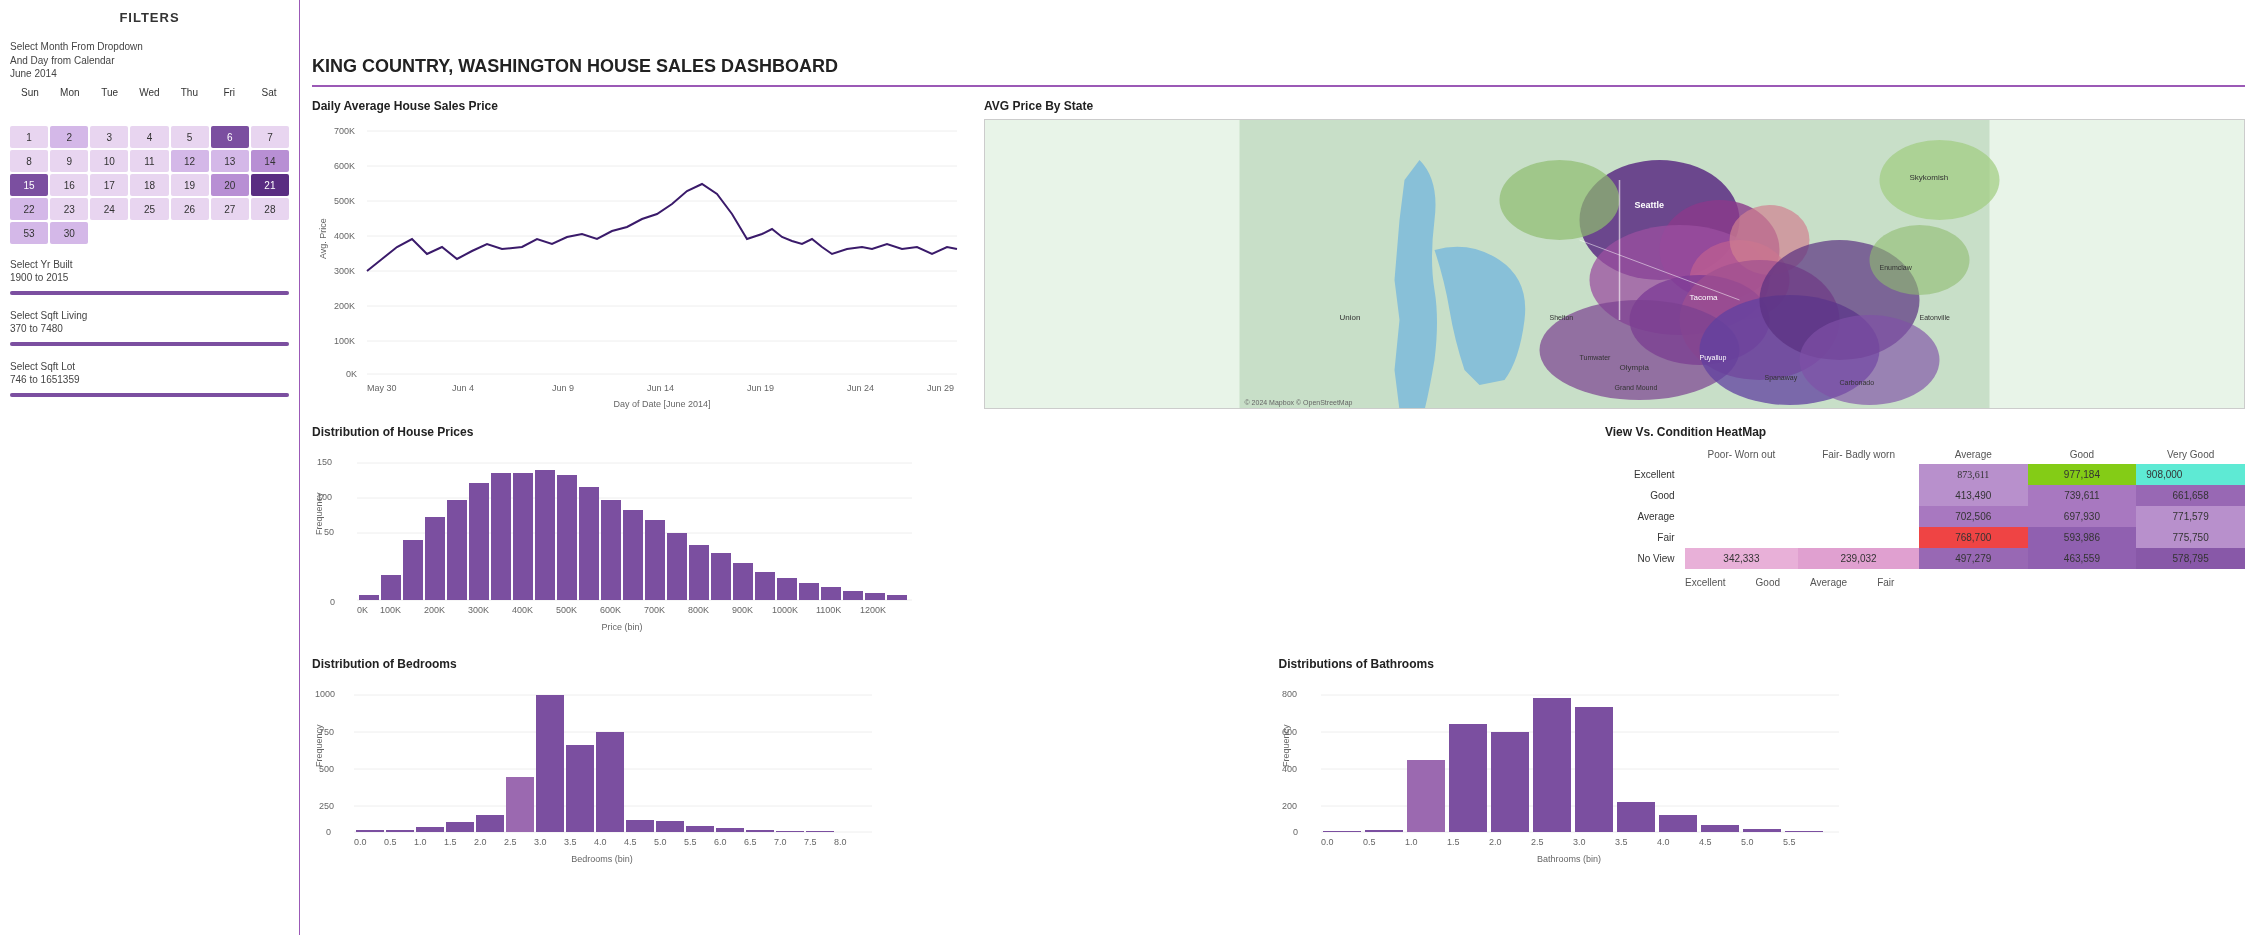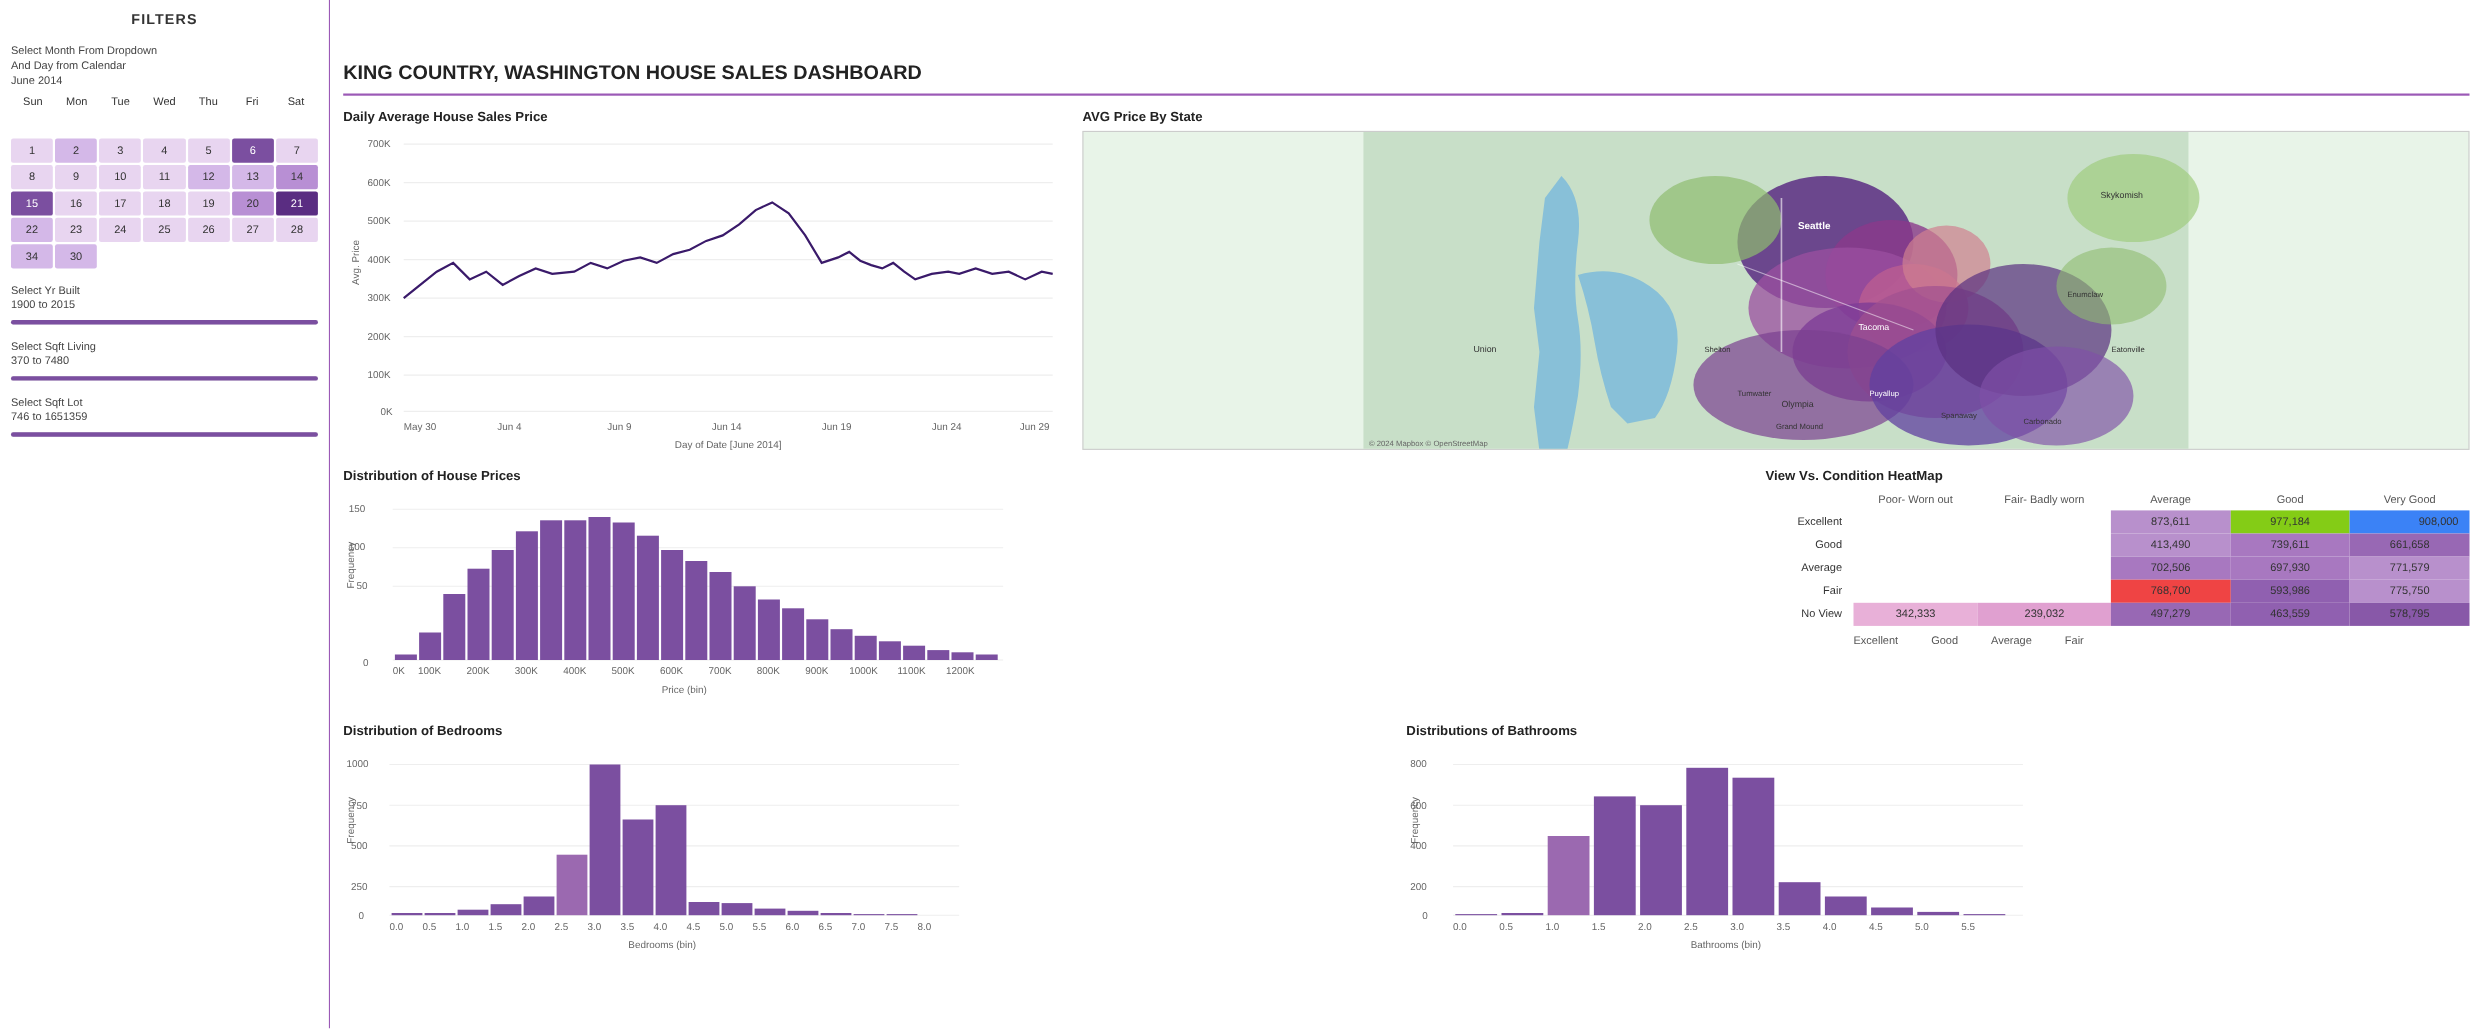--- a/index.html
+++ b/index.html
@@ -127,21 +127,21 @@
             <div class="cal-cell cal-light1">19</div>
             <div class="cal-cell cal-mid">20</div>
             <div class="cal-cell cal-darker">21</div>
             <div class="cal-cell cal-light2">22</div>
             <div class="cal-cell cal-light1">23</div>
             <div class="cal-cell cal-light1">24</div>
             <div class="cal-cell cal-light1">25</div>
             <div class="cal-cell cal-light1">26</div>
             <div class="cal-cell cal-light1">27</div>
             <div class="cal-cell cal-light1">28</div>
-            <div class="cal-cell cal-light2">34</div>
+            <div class="cal-cell cal-light2">53</div>
             <div class="cal-cell cal-light2">30</div>
             <div class="cal-cell cal-empty"></div>
             <div class="cal-cell cal-empty"></div>
             <div class="cal-cell cal-empty"></div>
             <div class="cal-cell cal-empty"></div>
             <div class="cal-cell cal-empty"></div>
           </div>
       </div>
     </div>
 
@@ -390,23 +390,23 @@
               <th>Average</th>
               <th>Good</th>
               <th>Very Good</th>
             </tr>
           </thead>
           <tbody id="heatmap-body">
               <tr>
                 <td class="row-label">Excellent</td>
                 <td style="background: rgb(255, 255, 255); font-size: 10px; padding: 5px 10px; text-align: center; min-width: 80px;"></td>
                 <td style="background: rgb(255, 255, 255); font-size: 10px; padding: 5px 10px; text-align: center; min-width: 80px;"></td>
-                <td style="background: rgb(184, 144, 204); color: rgb(51, 51, 51); font-size: 10px; padding: 5px 10px; text-align: center; min-width: 80px;">873,611</td>
+                <td style="background: rgb(184, 144, 204); color: rgb(51, 51, 51); font-size: 10px; padding: 5px 10px; text-align: center; min-width: 80px; font-family: Liberation Serif, serif;">873,611</td>
                 <td style="background: #84cc16; color: rgb(51, 51, 51); font-size: 10px; padding: 5px 0; text-align: center; min-width: 80px;">977,184</td>
-                <td style="background: #3b82f6; color: rgb(51, 51, 51); font-size: 10px; padding: 5px 10px; text-align: right; min-width: 80px;">908,000</td>
+                <td style="background: #5eead4; color: rgb(51, 51, 51); font-size: 10px; padding: 5px 10px; text-align: left; min-width: 80px;">908,000</td>
               </tr>
               <tr>
                 <td class="row-label">Good</td>
                 <td style="background: rgb(255, 255, 255); font-size: 10px; padding: 5px 10px; text-align: center; min-width: 80px;"></td>
                 <td style="background: rgb(255, 255, 255); font-size: 10px; padding: 5px 10px; text-align: center; min-width: 80px;"></td>
                 <td style="background: rgb(184, 144, 204); color: rgb(51, 51, 51); font-size: 10px; padding: 5px 10px; text-align: center; min-width: 80px;">413,490</td>
                 <td style="background: rgb(168, 120, 192); color: rgb(51, 51, 51); font-size: 10px; padding: 5px 10px; text-align: center; min-width: 80px;">739,611</td>
                 <td style="background: rgb(152, 104, 180); color: rgb(51, 51, 51); font-size: 10px; padding: 5px 10px; text-align: center; min-width: 80px;">661,658</td>
               </tr>
               <tr>

